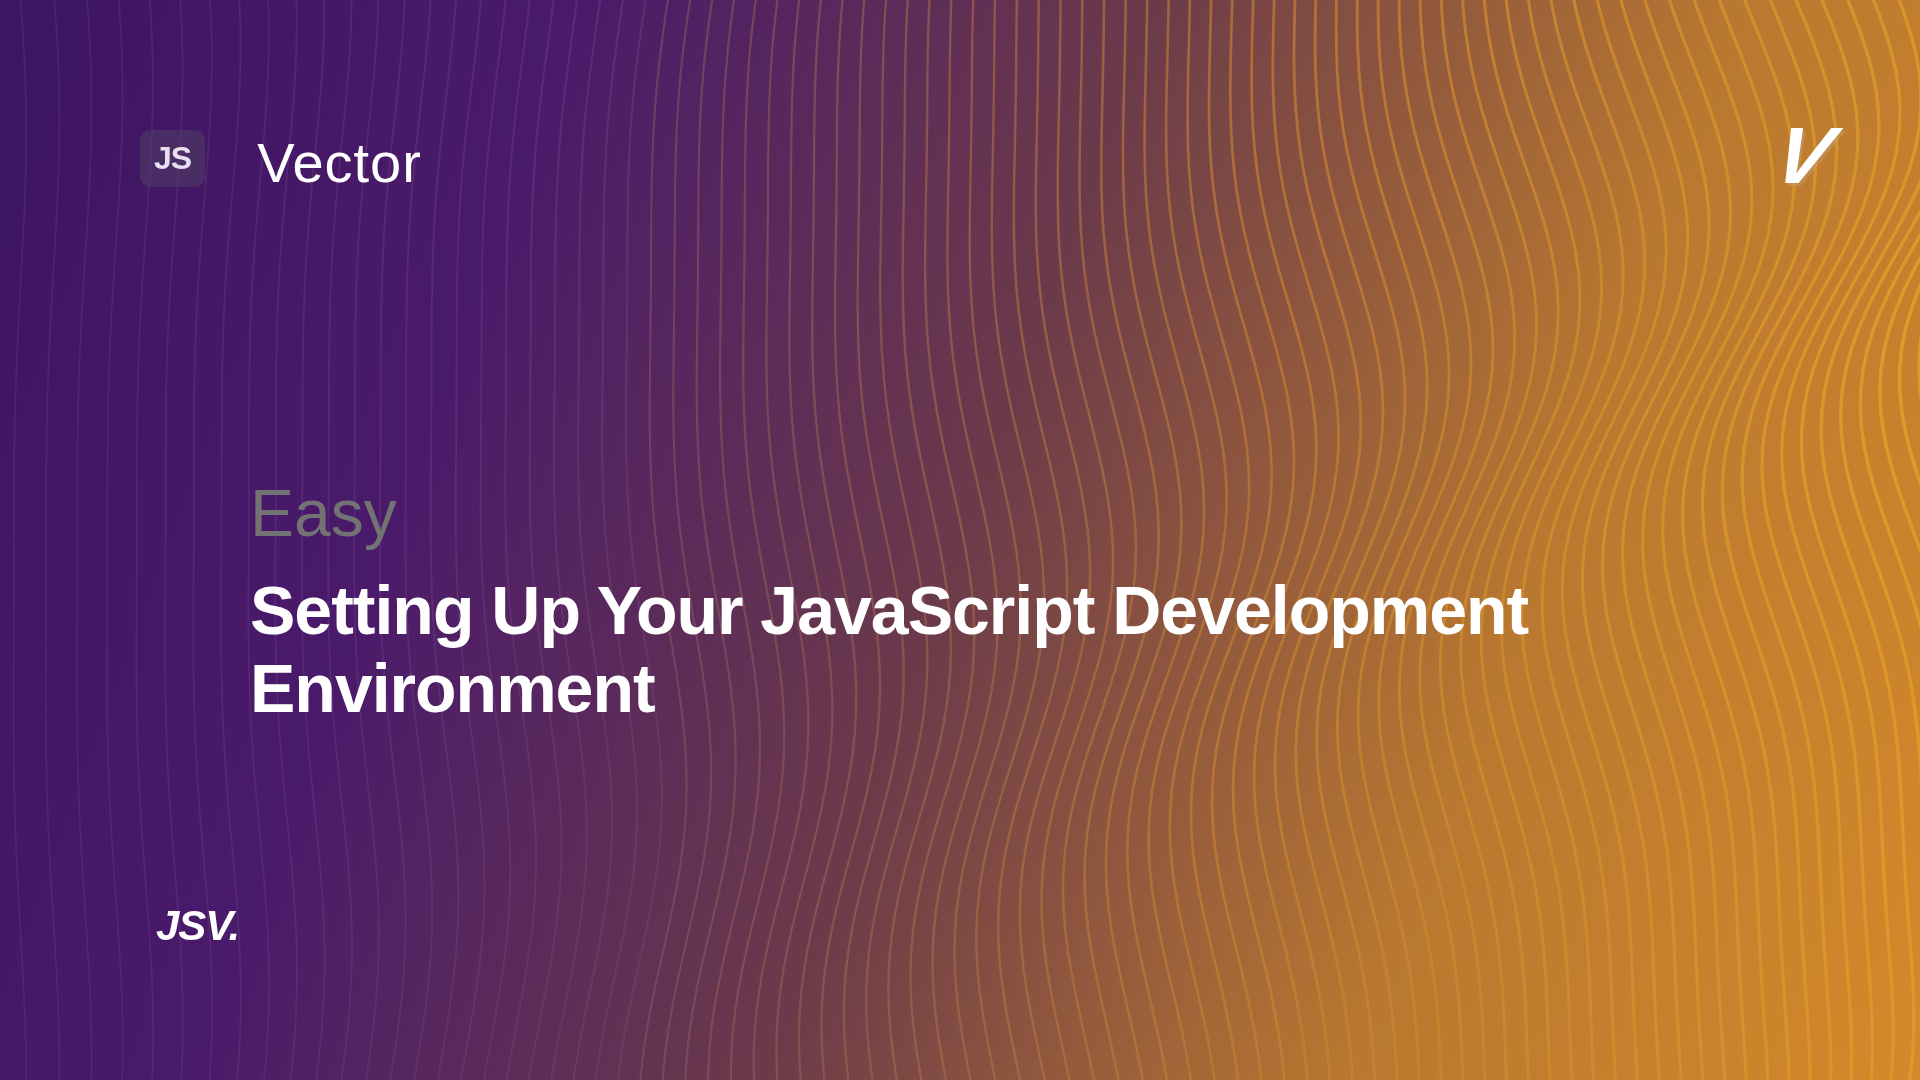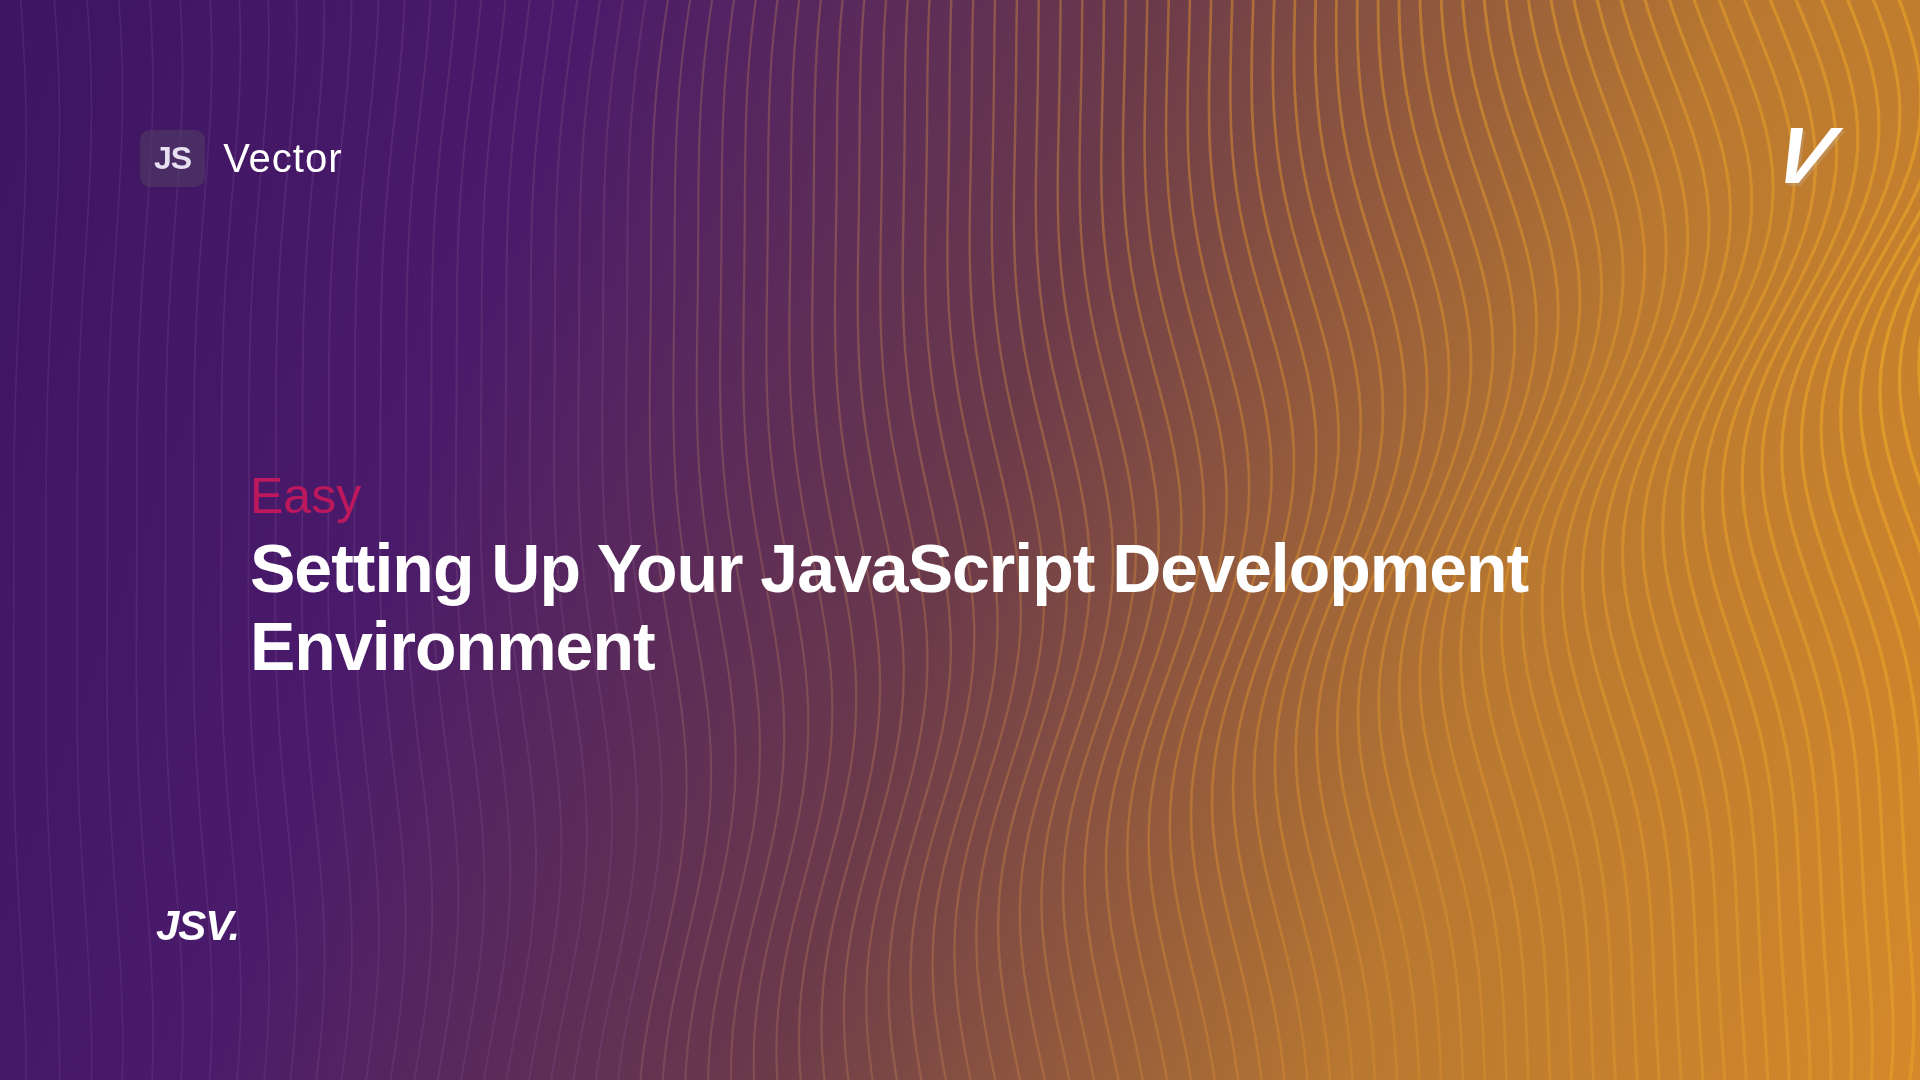--- a/index.html
+++ b/index.html
@@ -36,63 +36,64 @@
     .content {
       position: relative;
       z-index: 10;
       width: 100%;
       height: 100%;
       padding: 130px 140px;
     }
     
     .logo-top {
       display: flex;
-      align-items: center;
+      align-items: flex-start;
       gap: 18px;
     }
     
     .js-badge {
       background: rgba(80, 60, 100, 0.6);
       color: #e8e0f0;
       font-weight: 700;
       font-size: 32px;
       padding: 10px 14px;
       border-radius: 10px;
       letter-spacing: -1px;
     }
     
     .vector-text {
       color: #ffffff;
-      font-size: 40px;
+      font-size: 56px;
       font-weight: 300;
       letter-spacing: 1px;
+      margin-left: 34px;
     }
     
     .v-icon {
       position: absolute;
       top: 110px;
       right: 90px;
       color: #ffffff;
       font-size: 80px;
       font-weight: 900;
       font-style: italic;
       transform: skewX(-15deg);
       text-shadow: 3px 3px 0 rgba(200, 180, 160, 0.3);
     }
     
     .main-text {
       margin-top: 280px;
       margin-left: 110px;
     }
     
     .difficulty {
-      color: #be185d;
-      font-size: 50px;
+      color: #737373;
+      font-size: 66px;
       font-weight: 300;
-      margin-bottom: 4px;
+      margin-bottom: 20px;
     }
     
     .title {
       color: #ffffff;
       font-size: 68px;
       font-weight: 700;
       line-height: 1.15;
       letter-spacing: -1px;
     }
     

